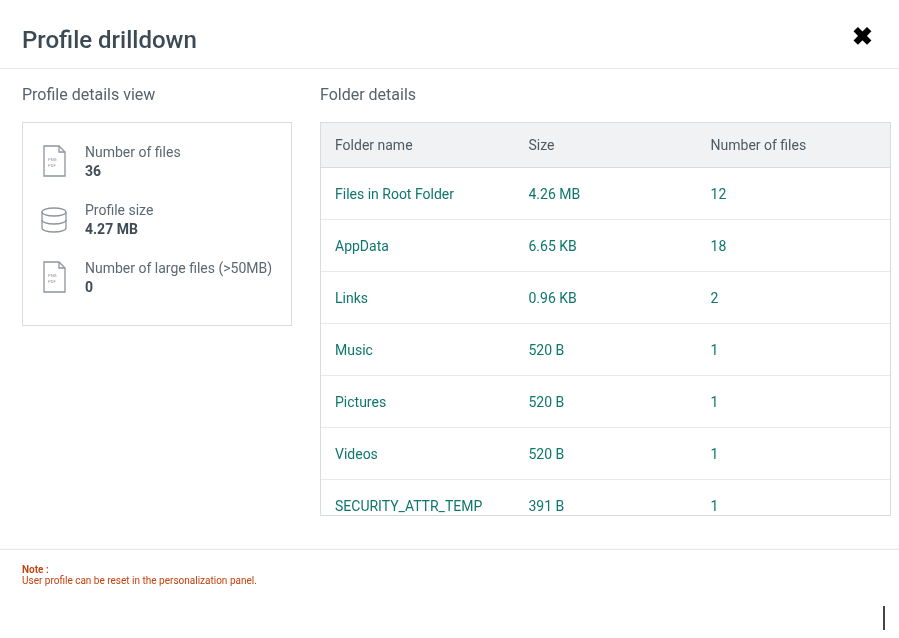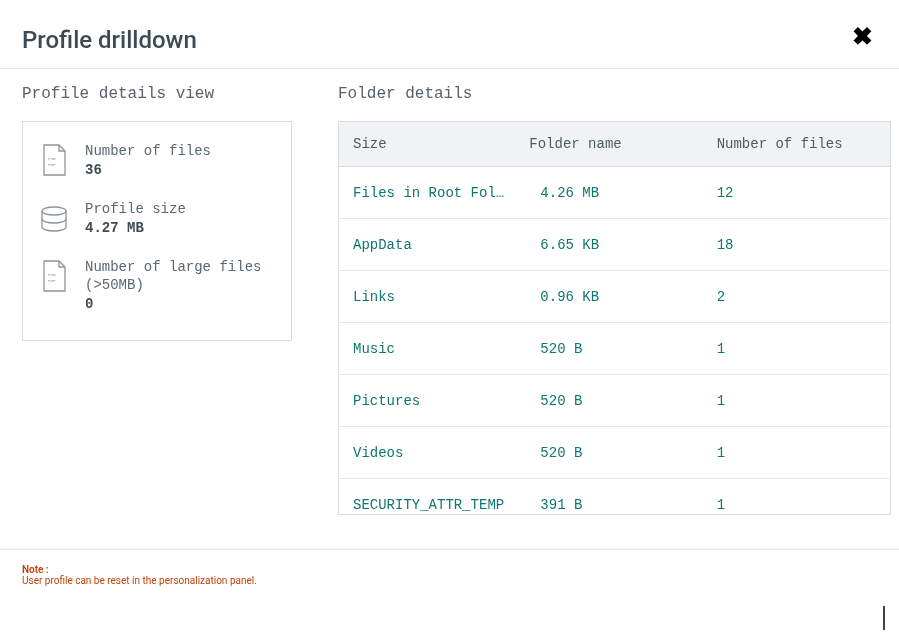--- a/index.html
+++ b/index.html
@@ -34,23 +34,22 @@
     font-weight: 900;
     color: #000;
     cursor: pointer;
     line-height: 1;
   }
 
   
   .body {
     display: flex;
     padding: 16px 8px 0 22px;
-    gap: 46px;
+    gap: 28px;
     height: 460px;
-    font-family: Liberation Mono, monospace;
   }
   .left-col { width: 270px; flex: 0 0 270px; }
   .right-col { flex: 1 1 auto; min-width: 0; }
 
   .section-title {
     font-size: 16px;
     font-weight: 400;
     color: #56626c;
     margin: 0 0 18px 0;
   }
@@ -213,22 +212,22 @@
         </div>
       </div>
 
     </div>
   </div>
 
   <div class="right-col">
     <div class="section-title">Folder details</div>
     <div class="table-wrap">
       <div class="thead">
+        <div class="th col-name">Folder name</div>
         <div class="th col-size">Size</div>
-        <div class="th col-name">Folder name</div>
         <div class="th col-count">Number of files</div>
       </div>
       <div class="tbody" id="tbody">
           <div class="tr">
             <div class="td col-name">Files in Root Folder</div>
             <div class="td col-size">4.26 MB</div>
             <div class="td col-count">12</div>
           </div>
           <div class="tr">
             <div class="td col-name">AppData</div>

